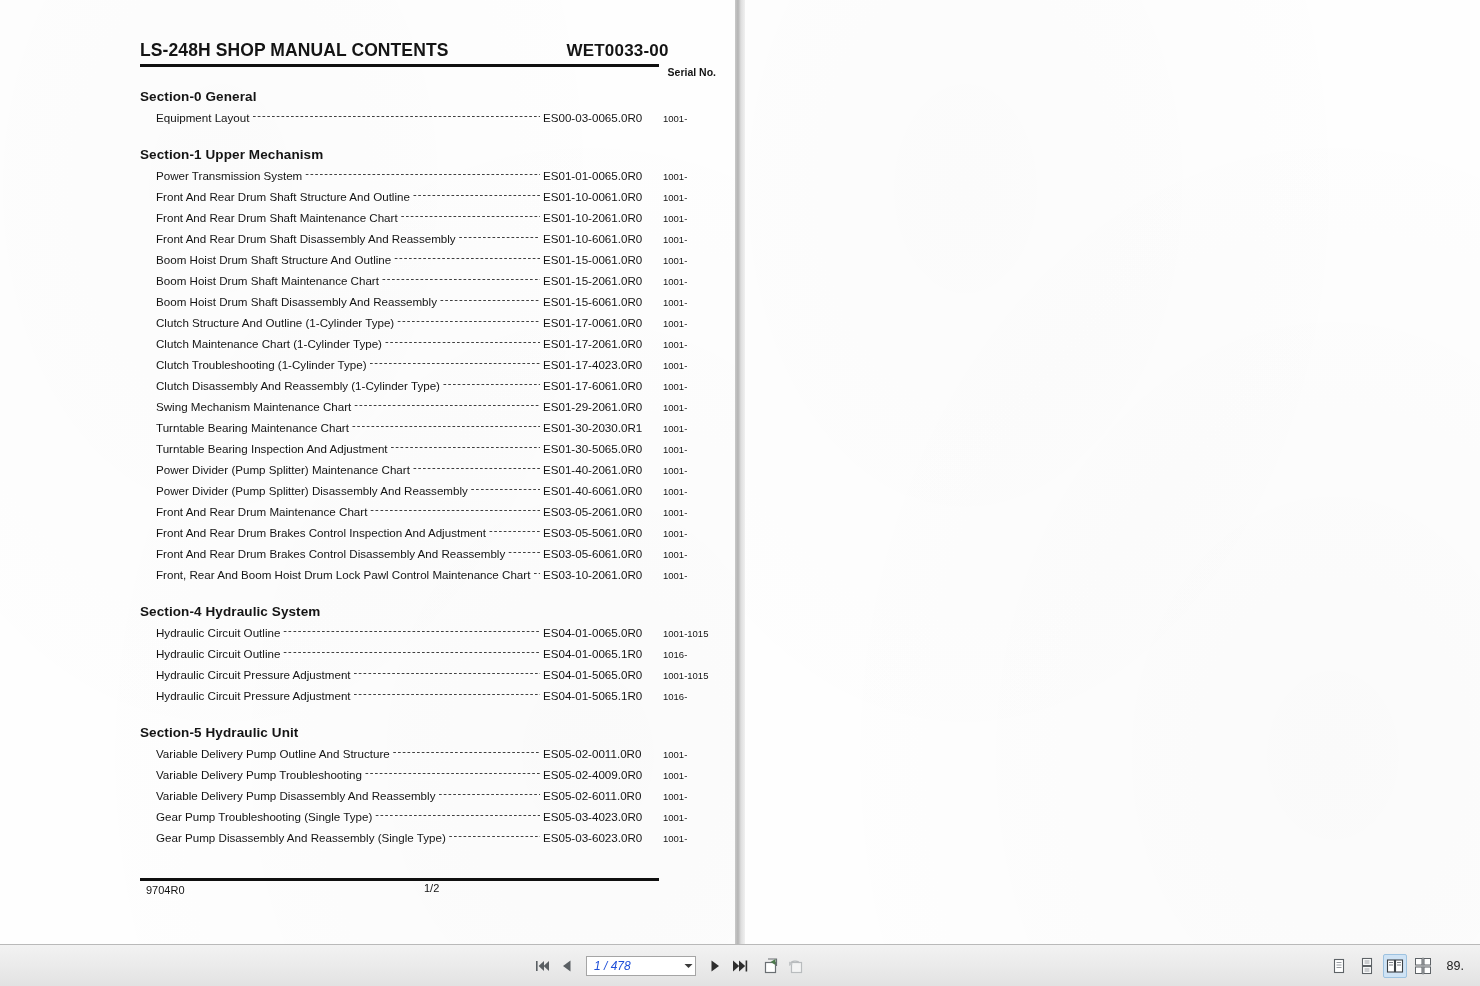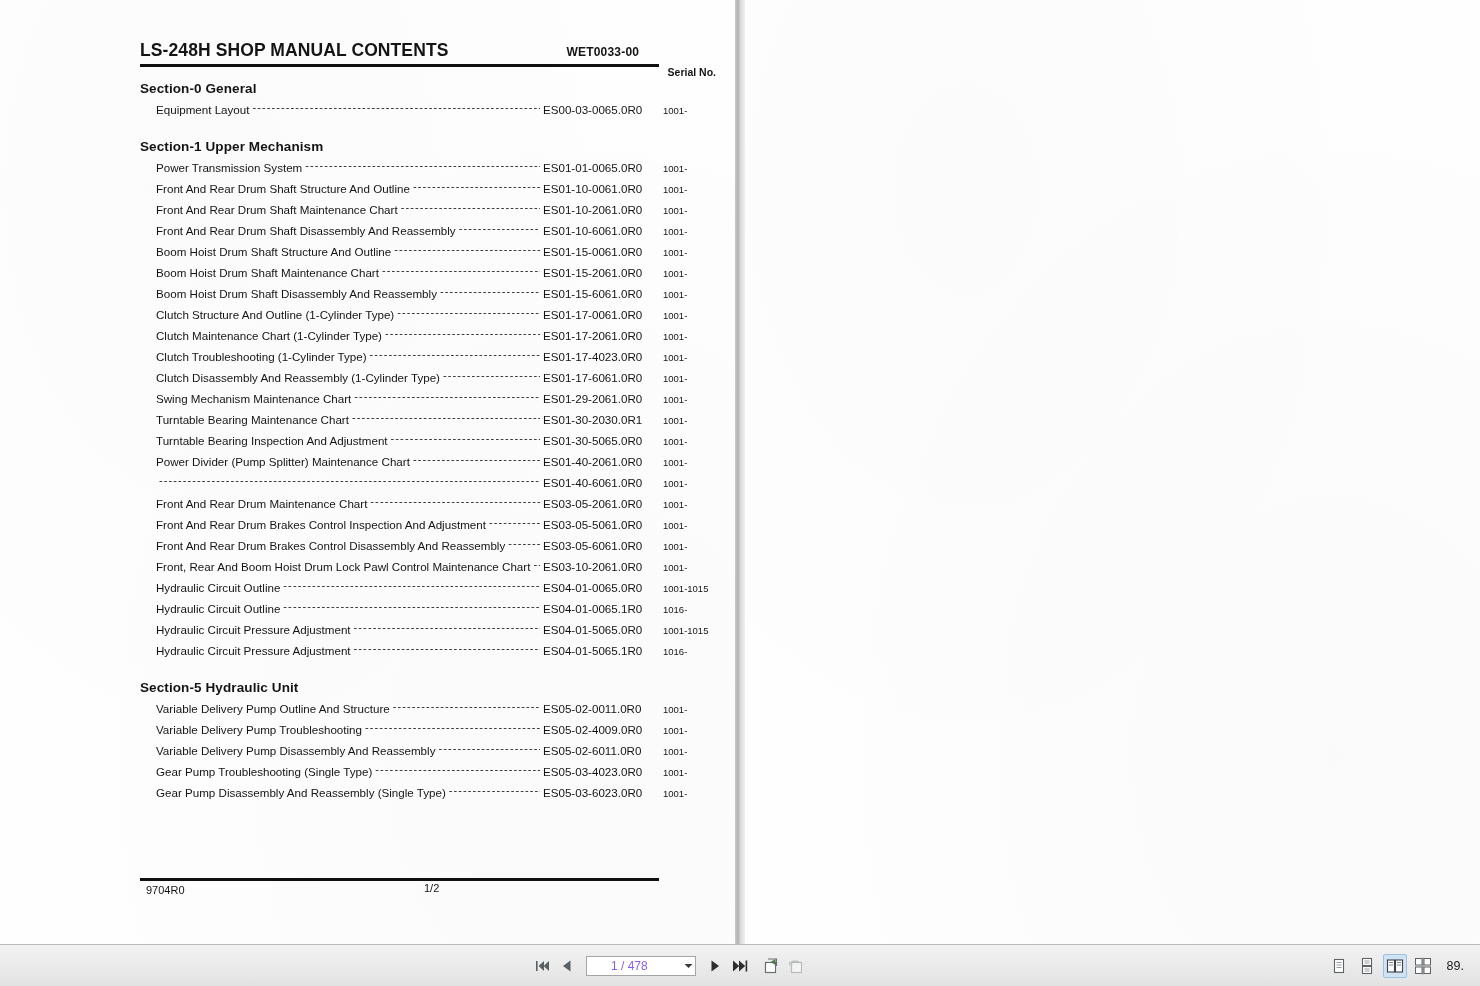--- a/index.html
+++ b/index.html
@@ -50,36 +50,36 @@
 
   .title-row{
     display:flex;align-items:baseline;justify-content:flex-start;
     white-space:nowrap;
   }
   .doc-title{
     font-size:17.5px;font-weight:bold;letter-spacing:0.1px;
     font-family:"Liberation Sans", sans-serif;
   }
   .doc-code{
-    font-size:12px;font-weight:bold;margin-left:118px;letter-spacing:0.2px;
+    font-size:17px;font-weight:bold;margin-left:118px;letter-spacing:0.2px;
   }
   .title-rule{
     height:3px;background:#101010;margin-top:3px;width:519px;
   }
 
   .serial-head{
     position:absolute;right:-1px;top:26px;
     font-size:10.5px;font-weight:bold;
   }
 
   .section{
     font-size:13.5px;font-weight:bold;margin-top:18px;margin-bottom:4px;
     letter-spacing:0.1px;
   }
-  .section.first{margin-top:14px;}
+  .section.first{margin-top:22px;}
 
   .entry{
     display:flex;align-items:baseline;
     font-size:11.6px;line-height:20px;
     padding-left:16px;white-space:nowrap;
   }
   .e-name{flex:0 0 auto;}
   .e-dots{
     flex:1 1 auto;margin:0 3px;position:relative;top:-3px;
     overflow:hidden;letter-spacing:1.1px;font-size:11px;color:#1a1a1a;
@@ -123,21 +123,21 @@
     width:22px;height:22px;display:flex;align-items:center;justify-content:center;
     color:#5a5f63;background:transparent;border:none;cursor:pointer;
   }
   .navbtn.disabled{color:#aeb2b5;}
   .pagebox{
     width:110px;height:20px;background:#ffffff;border:1px solid #a5a5a5;
     display:flex;align-items:center;justify-content:space-between;
     margin:0 5px;box-sizing:border-box;
   }
   .pagebox .pnum{
-    font-size:12px;color:#8b5cf6;padding-left:24px;font-family:"Liberation Sans",sans-serif;
+    font-size:12px;color:#1d4ed8;padding-left:7px;font-family:"Liberation Sans",sans-serif;font-style:italic;
   }
   .pagebox .caret{
     width:14px;height:18px;display:flex;align-items:center;justify-content:center;
     color:#444;font-size:8px;
   }
   .iconbtn{
     width:24px;height:24px;display:flex;align-items:center;justify-content:center;
     cursor:pointer;border:1px solid transparent;box-sizing:border-box;
   }
   .iconbtn.active{
@@ -259,20 +259,21 @@
               <span class="e-code">ES01-30-5065.0R0</span>
               <span class="e-serial">1001-</span>
             </div>
             <div class="entry">
               <span class="e-name">Power  Divider (Pump Splitter) Maintenance Chart</span>
               <span class="e-dots">------------------------------------------------------------------------------------------</span>
               <span class="e-code">ES01-40-2061.0R0</span>
               <span class="e-serial">1001-</span>
             </div>
             <div class="entry">
+              <span class="e-name">Power  Divider (Pump Splitter) Disassembly And Reassembly</span>
               <span class="e-dots">------------------------------------------------------------------------------------------</span>
               <span class="e-code">ES01-40-6061.0R0</span>
               <span class="e-serial">1001-</span>
             </div>
             <div class="entry">
               <span class="e-name">Front And Rear Drum Maintenance Chart</span>
               <span class="e-dots">------------------------------------------------------------------------------------------</span>
               <span class="e-code">ES03-05-2061.0R0</span>
               <span class="e-serial">1001-</span>
             </div>
@@ -287,20 +288,21 @@
               <span class="e-dots">------------------------------------------------------------------------------------------</span>
               <span class="e-code">ES03-05-6061.0R0</span>
               <span class="e-serial">1001-</span>
             </div>
             <div class="entry">
               <span class="e-name">Front, Rear And Boom Hoist Drum Lock Pawl Control Maintenance Chart</span>
               <span class="e-dots">------------------------------------------------------------------------------------------</span>
               <span class="e-code">ES03-10-2061.0R0</span>
               <span class="e-serial">1001-</span>
             </div>
+            <div class="section">Section-4 Hydraulic System</div>
             <div class="entry">
               <span class="e-name">Hydraulic Circuit Outline</span>
               <span class="e-dots">------------------------------------------------------------------------------------------</span>
               <span class="e-code">ES04-01-0065.0R0</span>
               <span class="e-serial">1001-1015</span>
             </div>
             <div class="entry">
               <span class="e-name">Hydraulic Circuit Outline</span>
               <span class="e-dots">------------------------------------------------------------------------------------------</span>
               <span class="e-code">ES04-01-0065.1R0</span>

